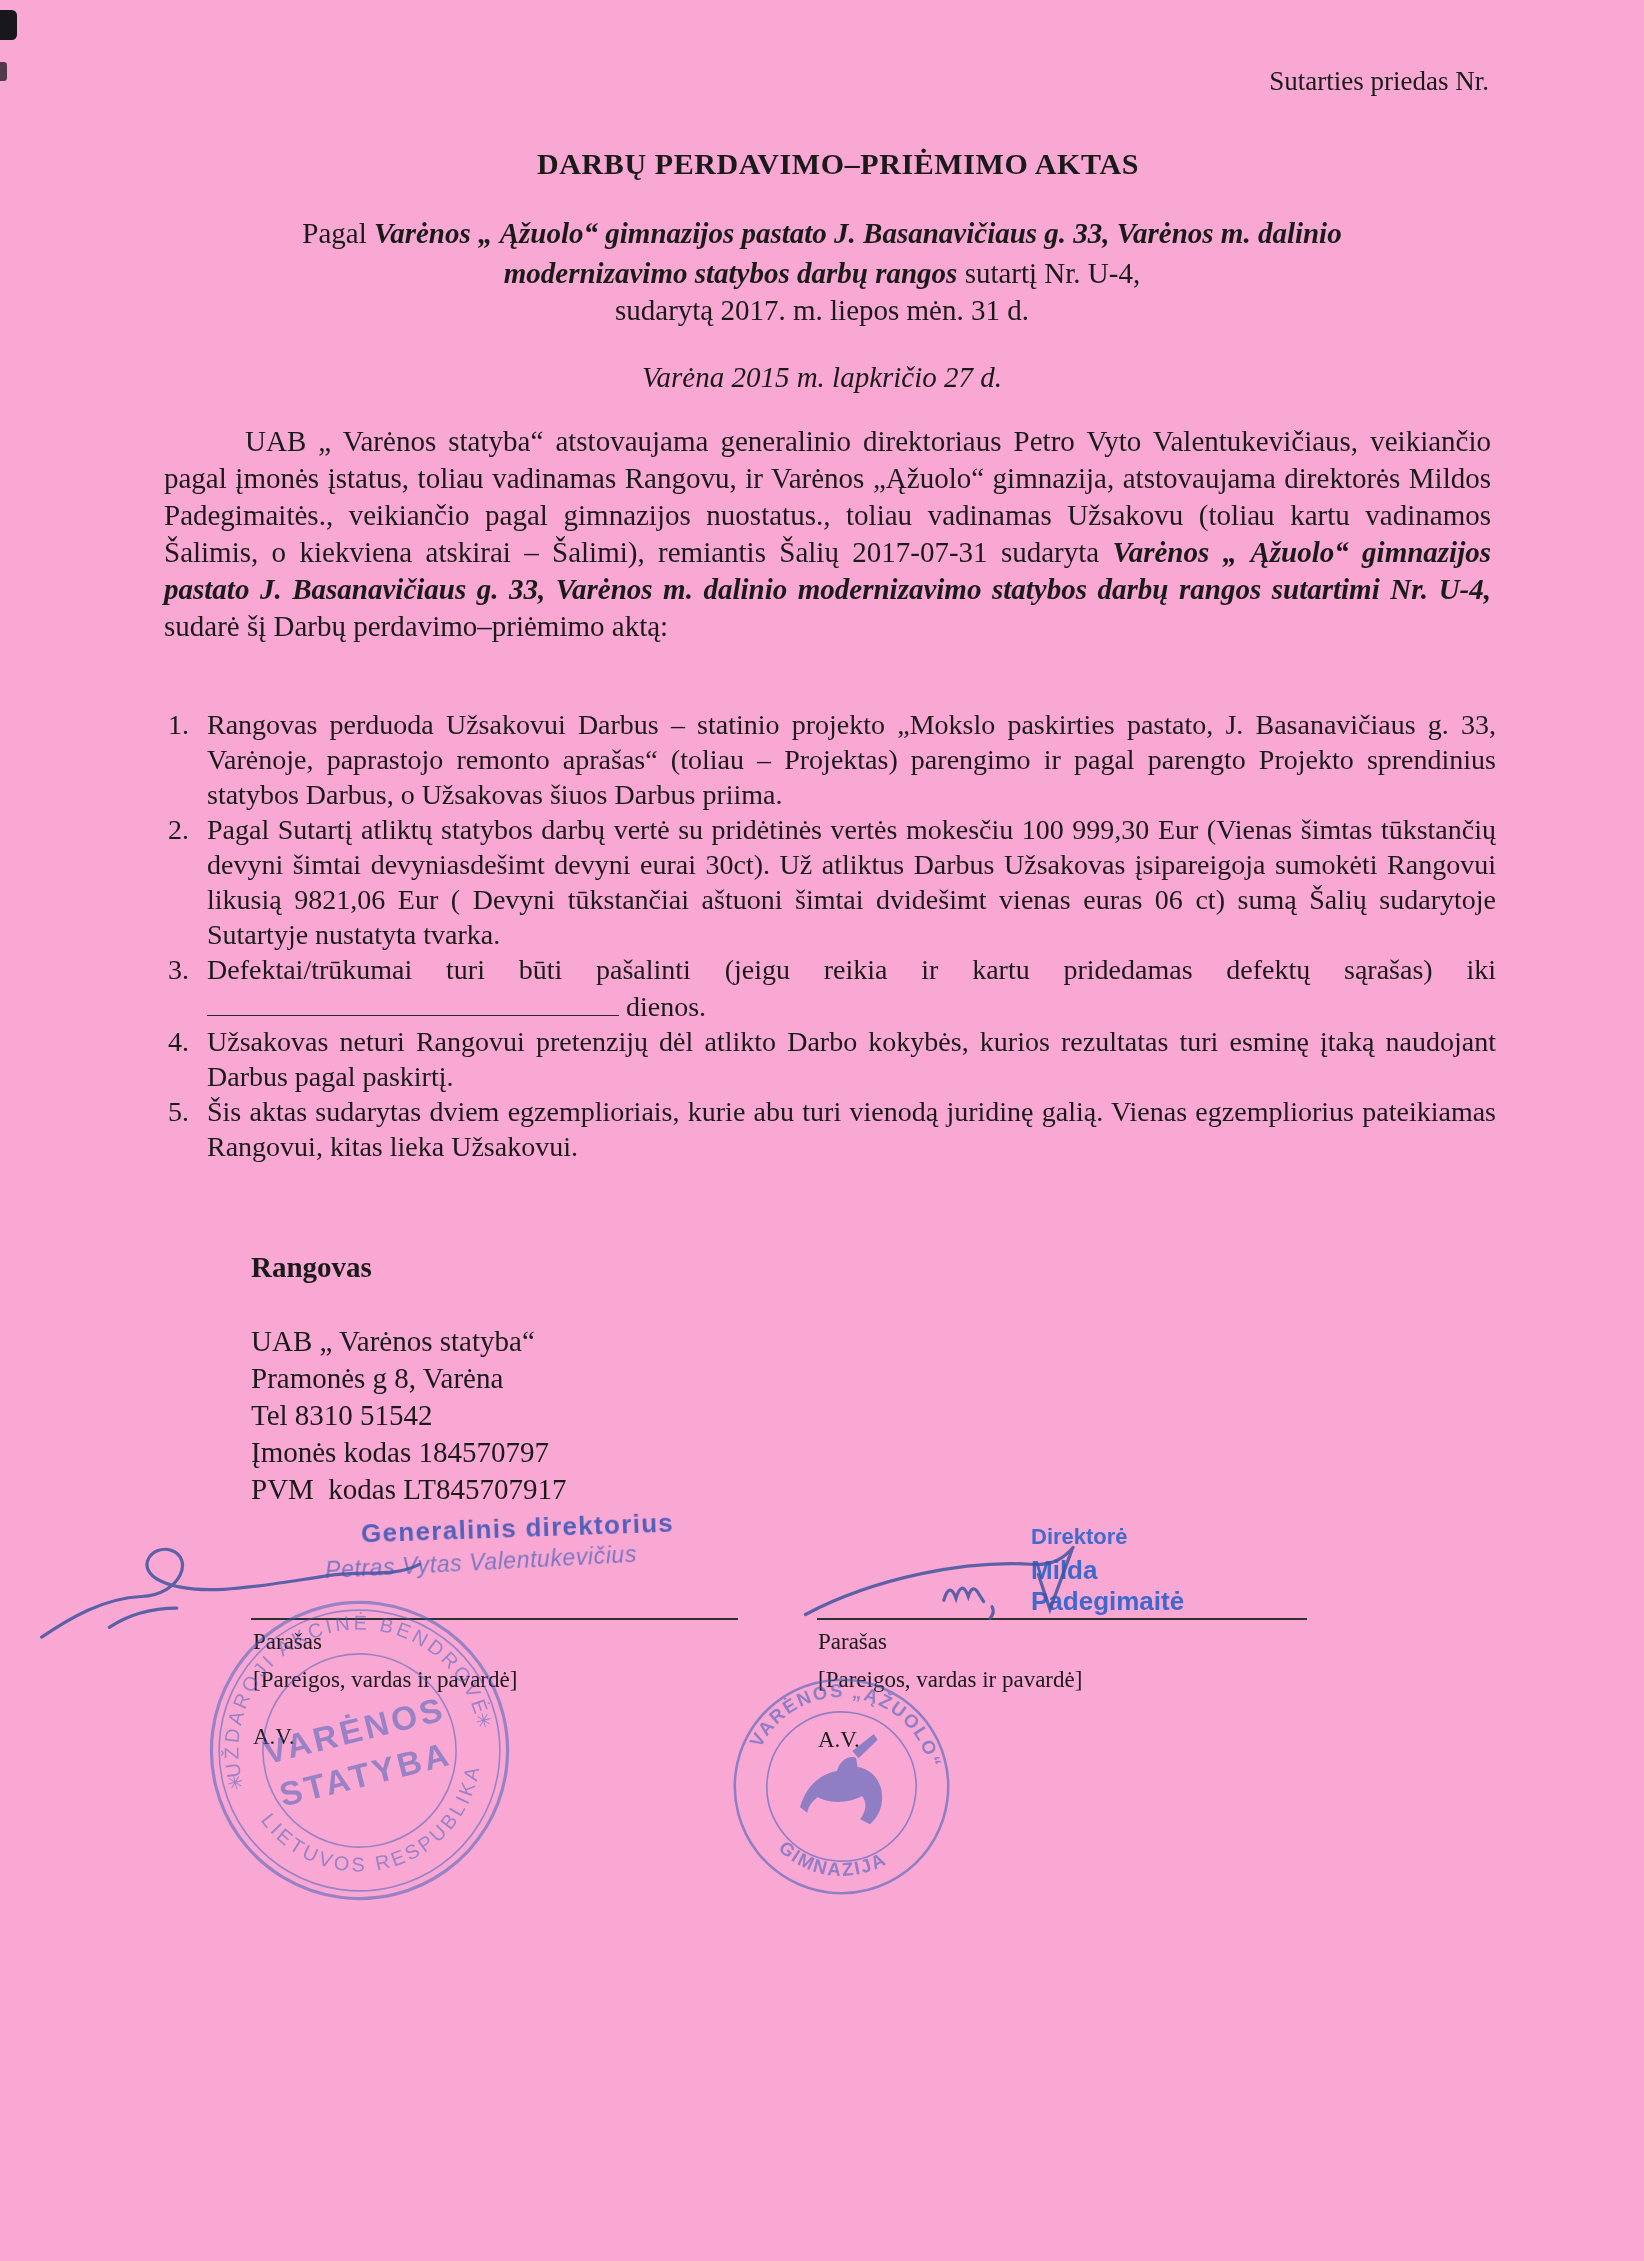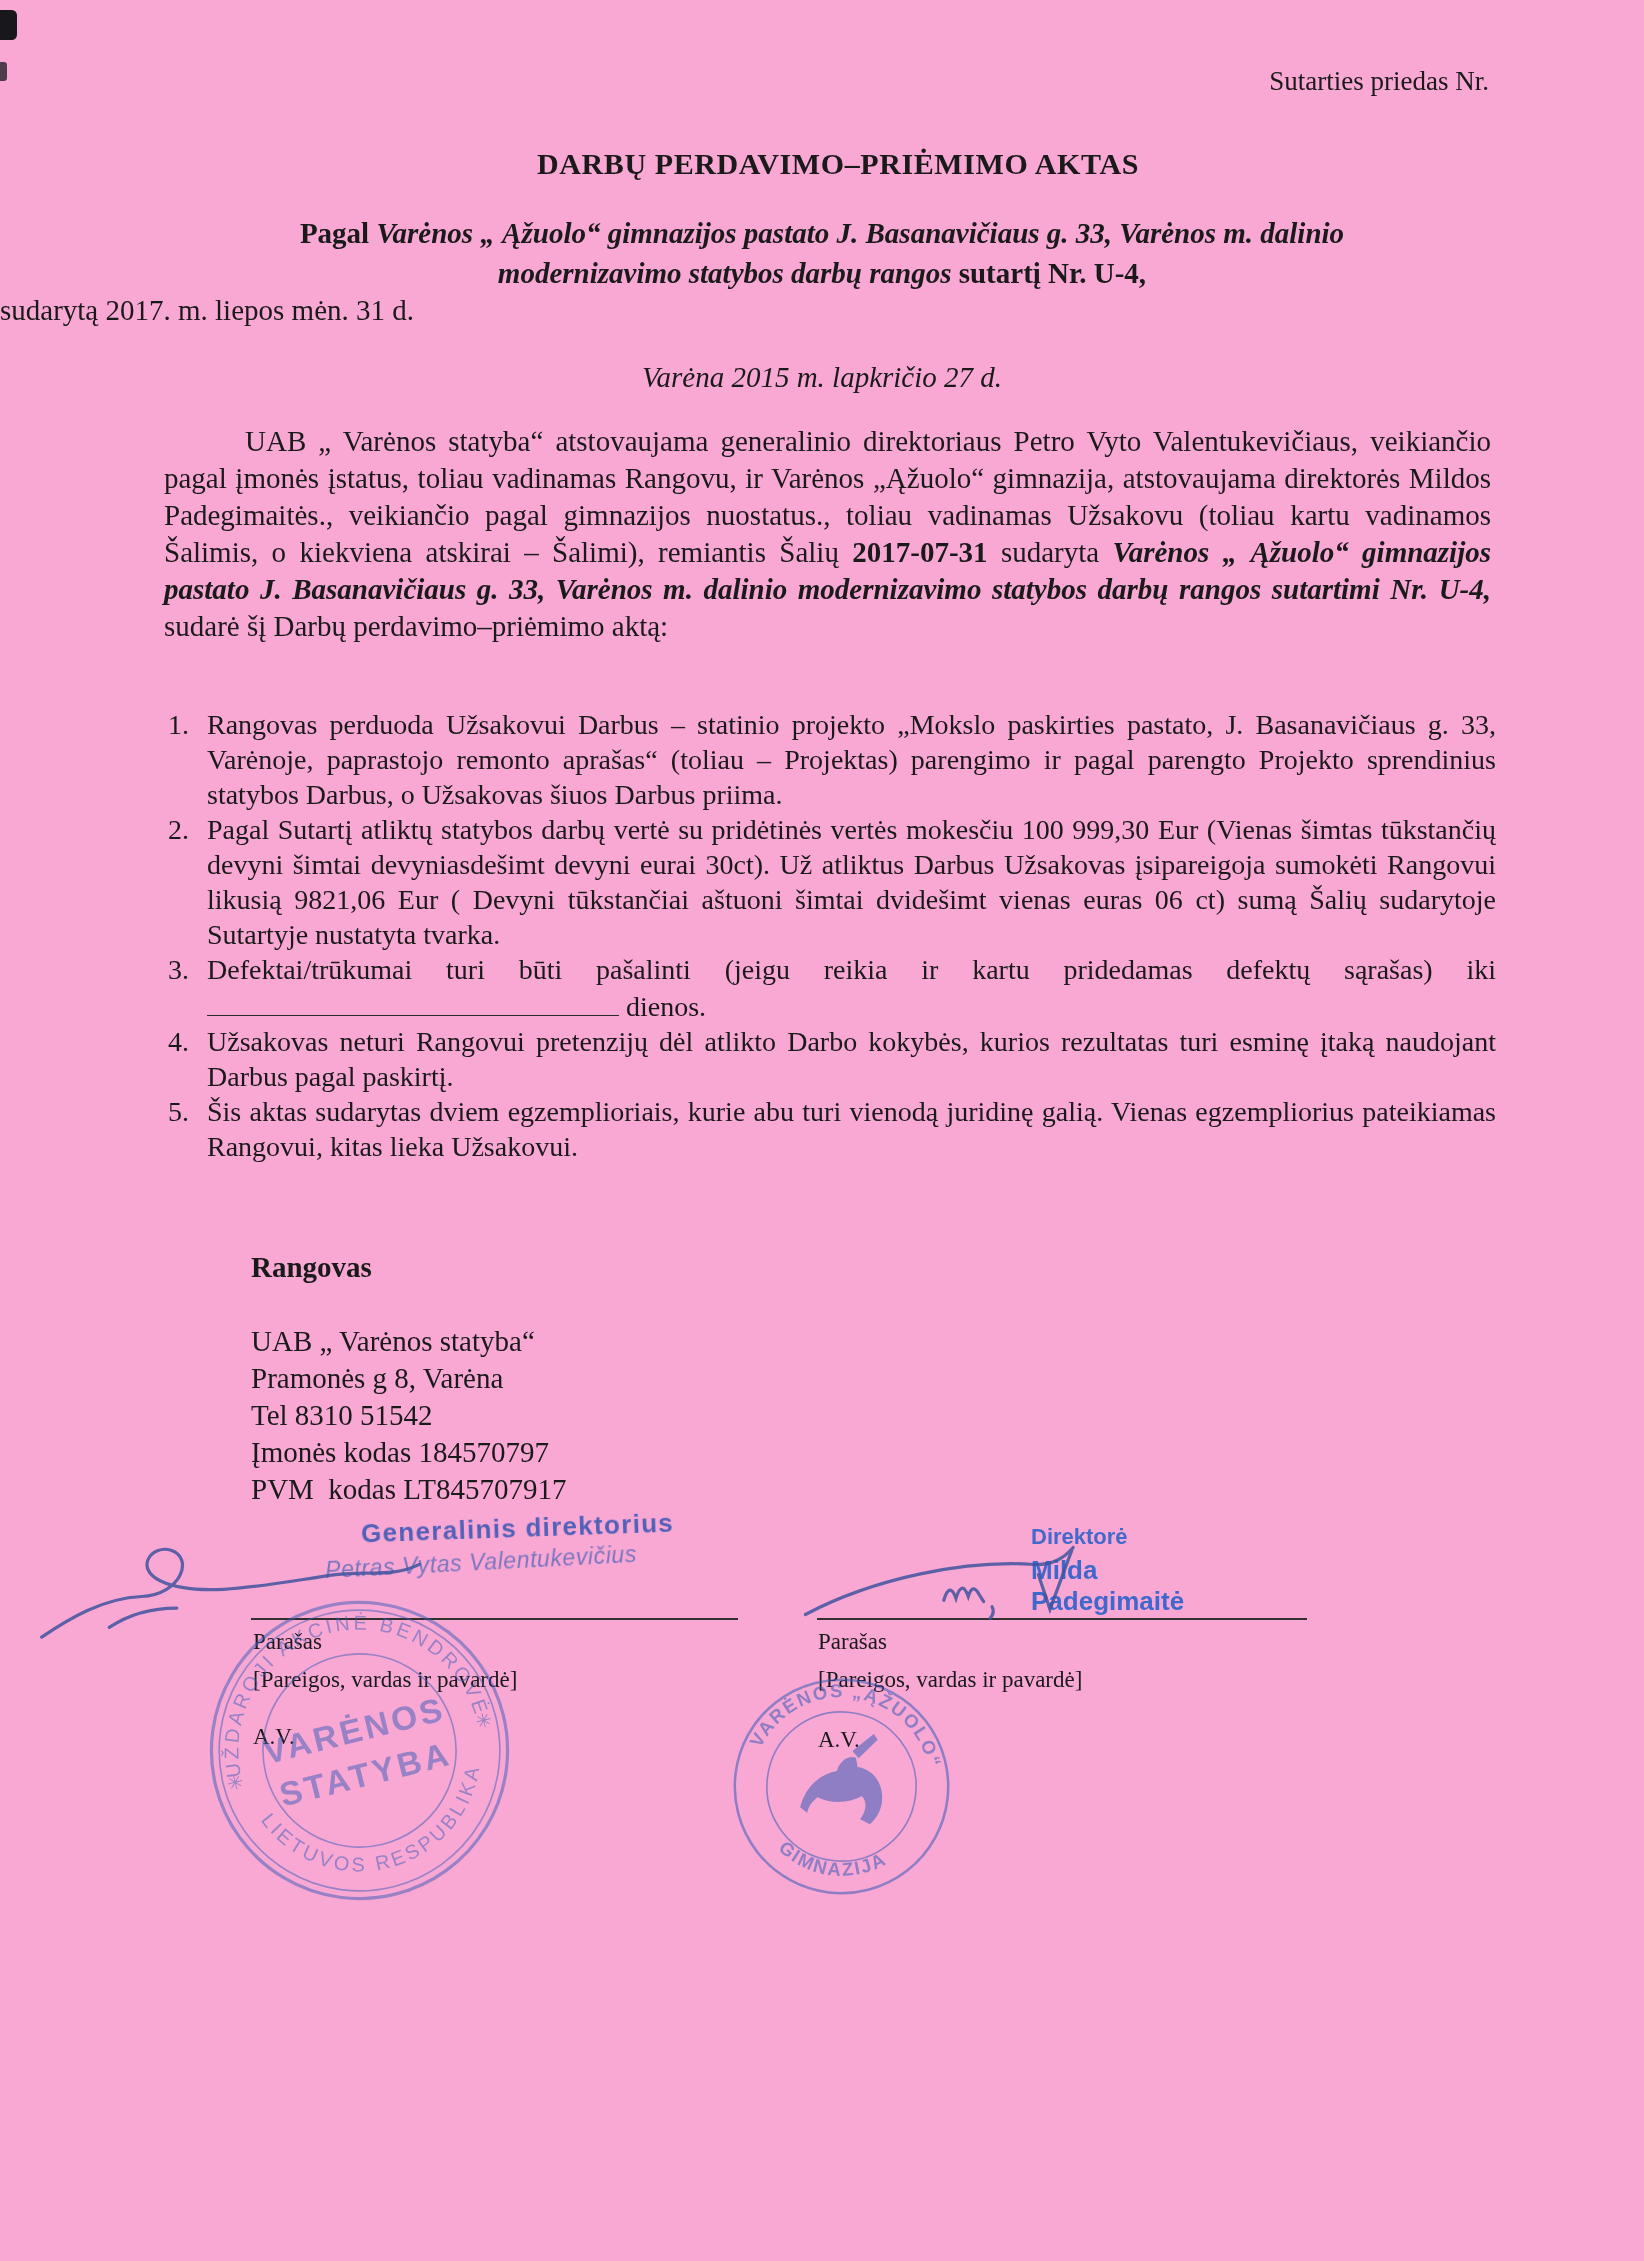--- a/index.html
+++ b/index.html
@@ -19,25 +19,25 @@
 
   .annex{position:absolute;top:66px;right:155px;font-size:27px;}
   .title{
     position:absolute;top:131px;left:0;width:100%;
     text-align:center;font-size:30px;font-weight:bold;letter-spacing:0.6px;margin:16px;
   }
   .subtitle{
     position:absolute;top:213px;left:50%;transform:translateX(-50%);
     width:1160px;text-align:center;font-size:29px;line-height:40px;
   }
-  .b{font-weight:bold;}
+  .b{font-weight:normal;}
   .bi{font-weight:bold;font-style:italic;}
   .subtitle2{
     position:absolute;top:294px;left:0;width:100%;
-    text-align:left;font-size:29px;
+    text-align:center;font-size:29px;
   }
   .dateline{
     position:absolute;top:361px;left:0;width:100%;
     text-align:center;font-size:29px;font-style:italic;
   }
   .intro{
     position:absolute;top:423px;left:164px;width:1327px;
     font-size:29px;line-height:37px;text-align:justify;text-indent:81px;margin:0;
   }
   .clauses{

